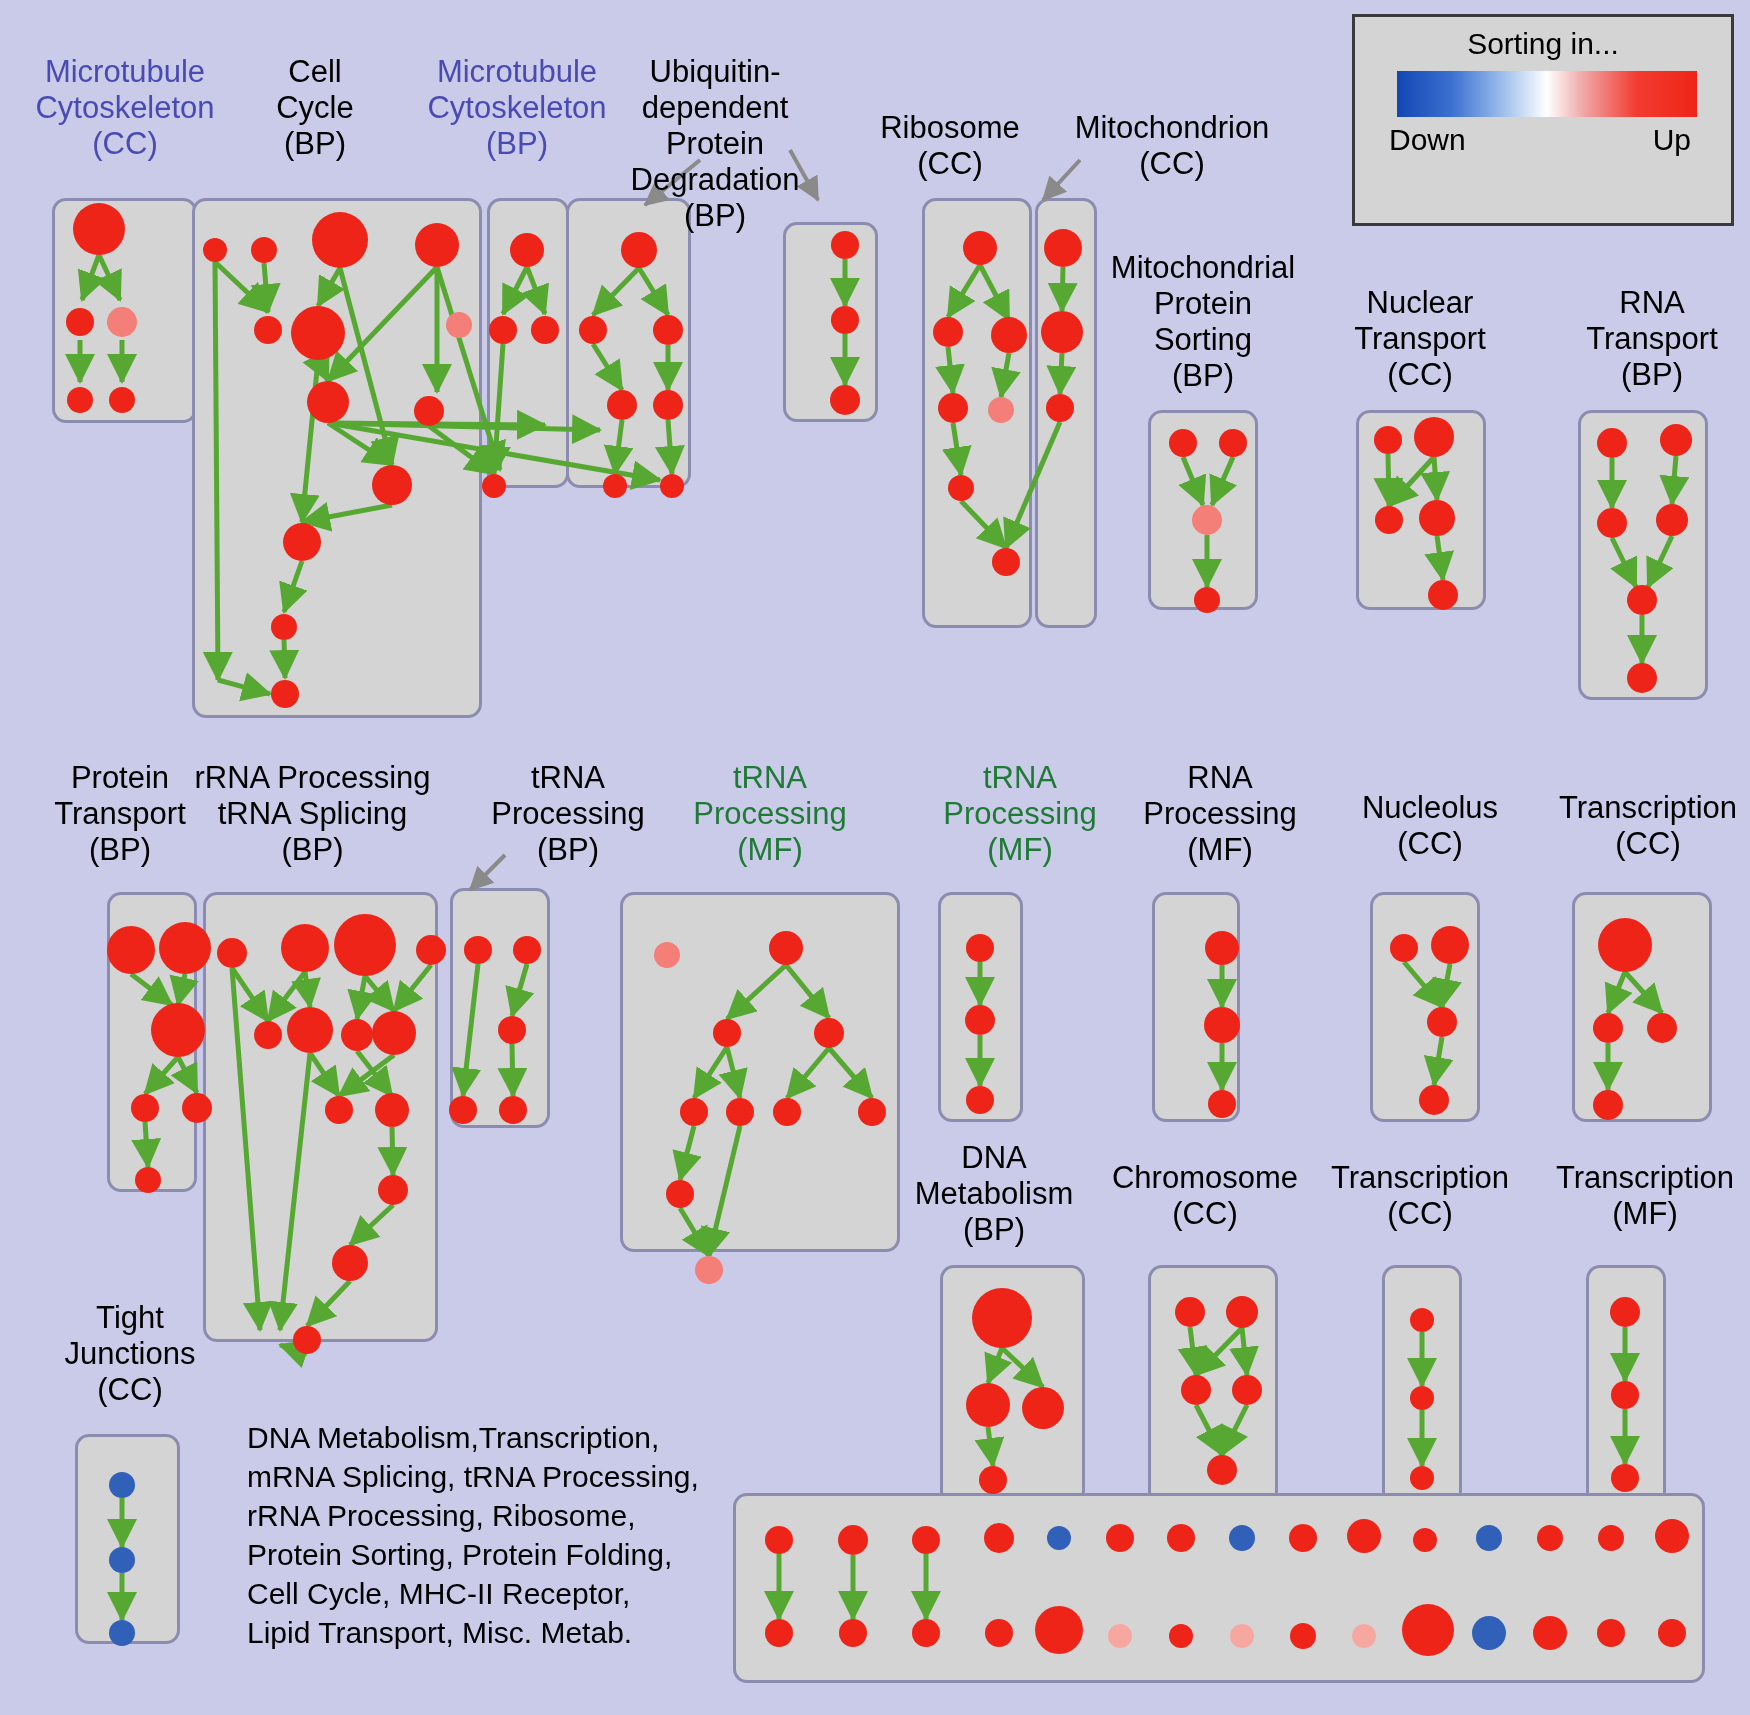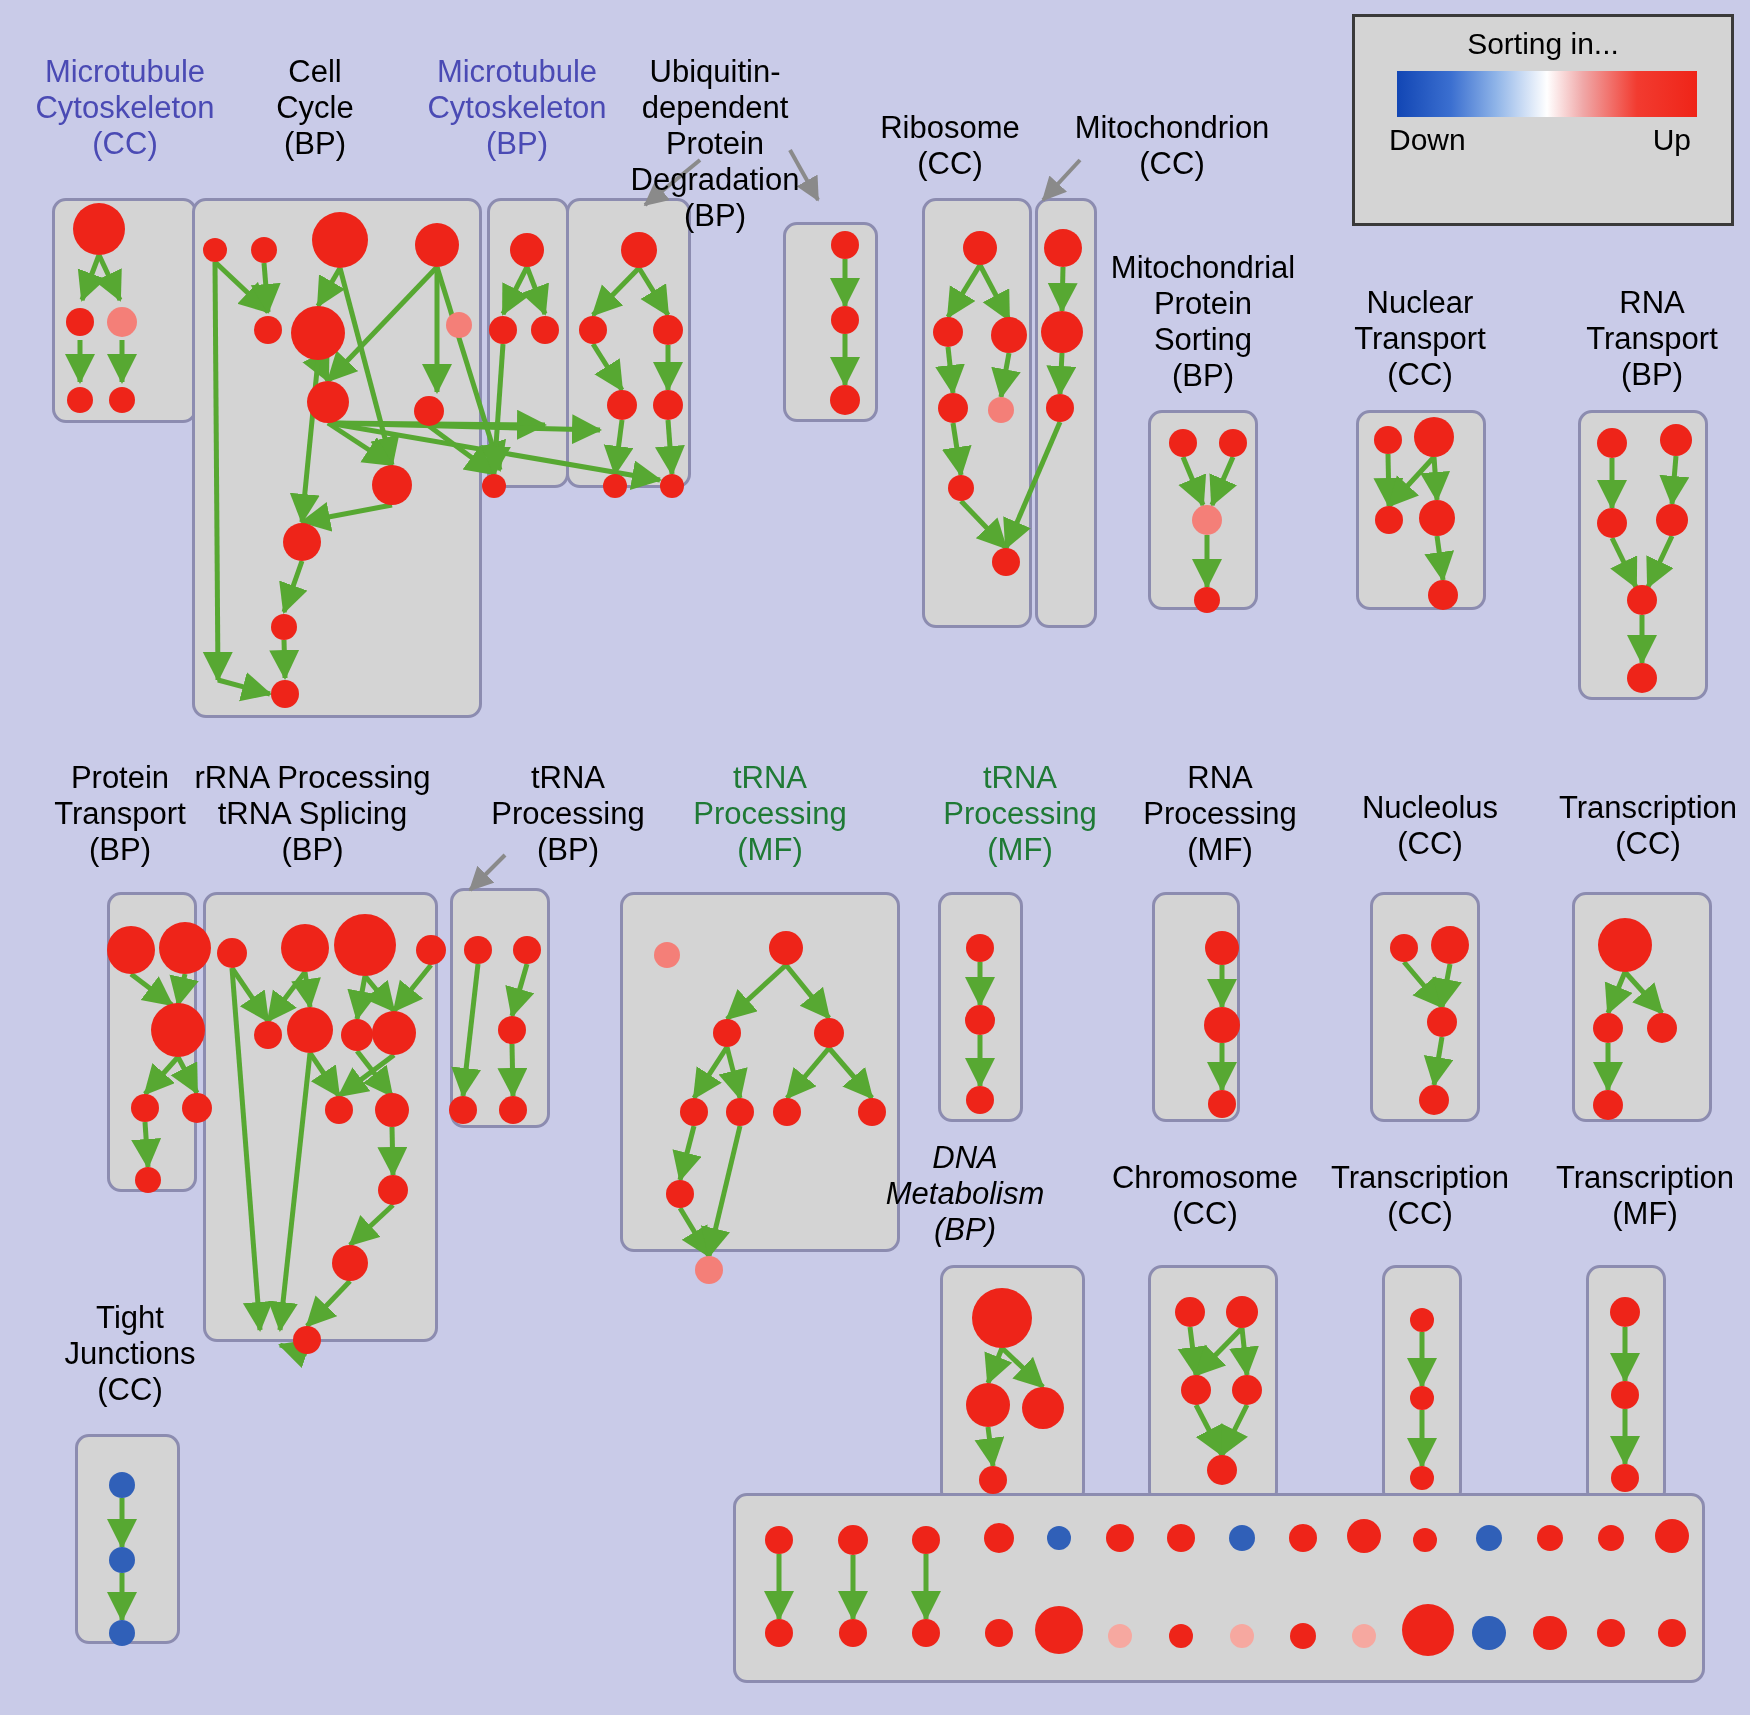--- a/index.html
+++ b/index.html
@@ -423,34 +423,40 @@
       <div class="label green" style="left: 930px; top: 760px; width: 180px;">tRNA
 Processing
 (MF)</div>
       <div class="label" style="left: 1130px; top: 760px; width: 180px;">RNA
 Processing
 (MF)</div>
       <div class="label" style="left: 1340px; top: 790px; width: 180px;">Nucleolus
 (CC)</div>
       <div class="label" style="left: 1548px; top: 790px; width: 200px;">Transcription
 (CC)</div>
-      <div class="label" style="left: 865px; top: 1140px; width: 200px; font-style: italic;">DNA
+      <div class="label" style="left: 894px; top: 1140px; width: 200px;">DNA
 Metabolism
 (BP)</div>
       <div class="label" style="left: 1100px; top: 1160px; width: 210px;">Chromosome
 (CC)</div>
       <div class="label" style="left: 1320px; top: 1160px; width: 200px;">Transcription
 (CC)</div>
       <div class="label" style="left: 1545px; top: 1160px; width: 200px;">Transcription
 (MF)</div>
       <div class="label" style="left: 50px; top: 1300px; width: 160px;">Tight
 Junctions
 (CC)</div>
     </div>
 
+  <div id="bottomtext">DNA Metabolism,Transcription,
+mRNA Splicing, tRNA Processing,
+rRNA Processing, Ribosome,
+Protein Sorting, Protein Folding,
+Cell Cycle, MHC-II Receptor,
+Lipid Transport, Misc. Metab.</div>
 
   <div id="legend">
     <div class="ltitle">Sorting in...</div>
     <div class="bar"></div>
     <div class="down">Down</div>
     <div class="up">Up</div>
   </div>
 
 </div>
 

